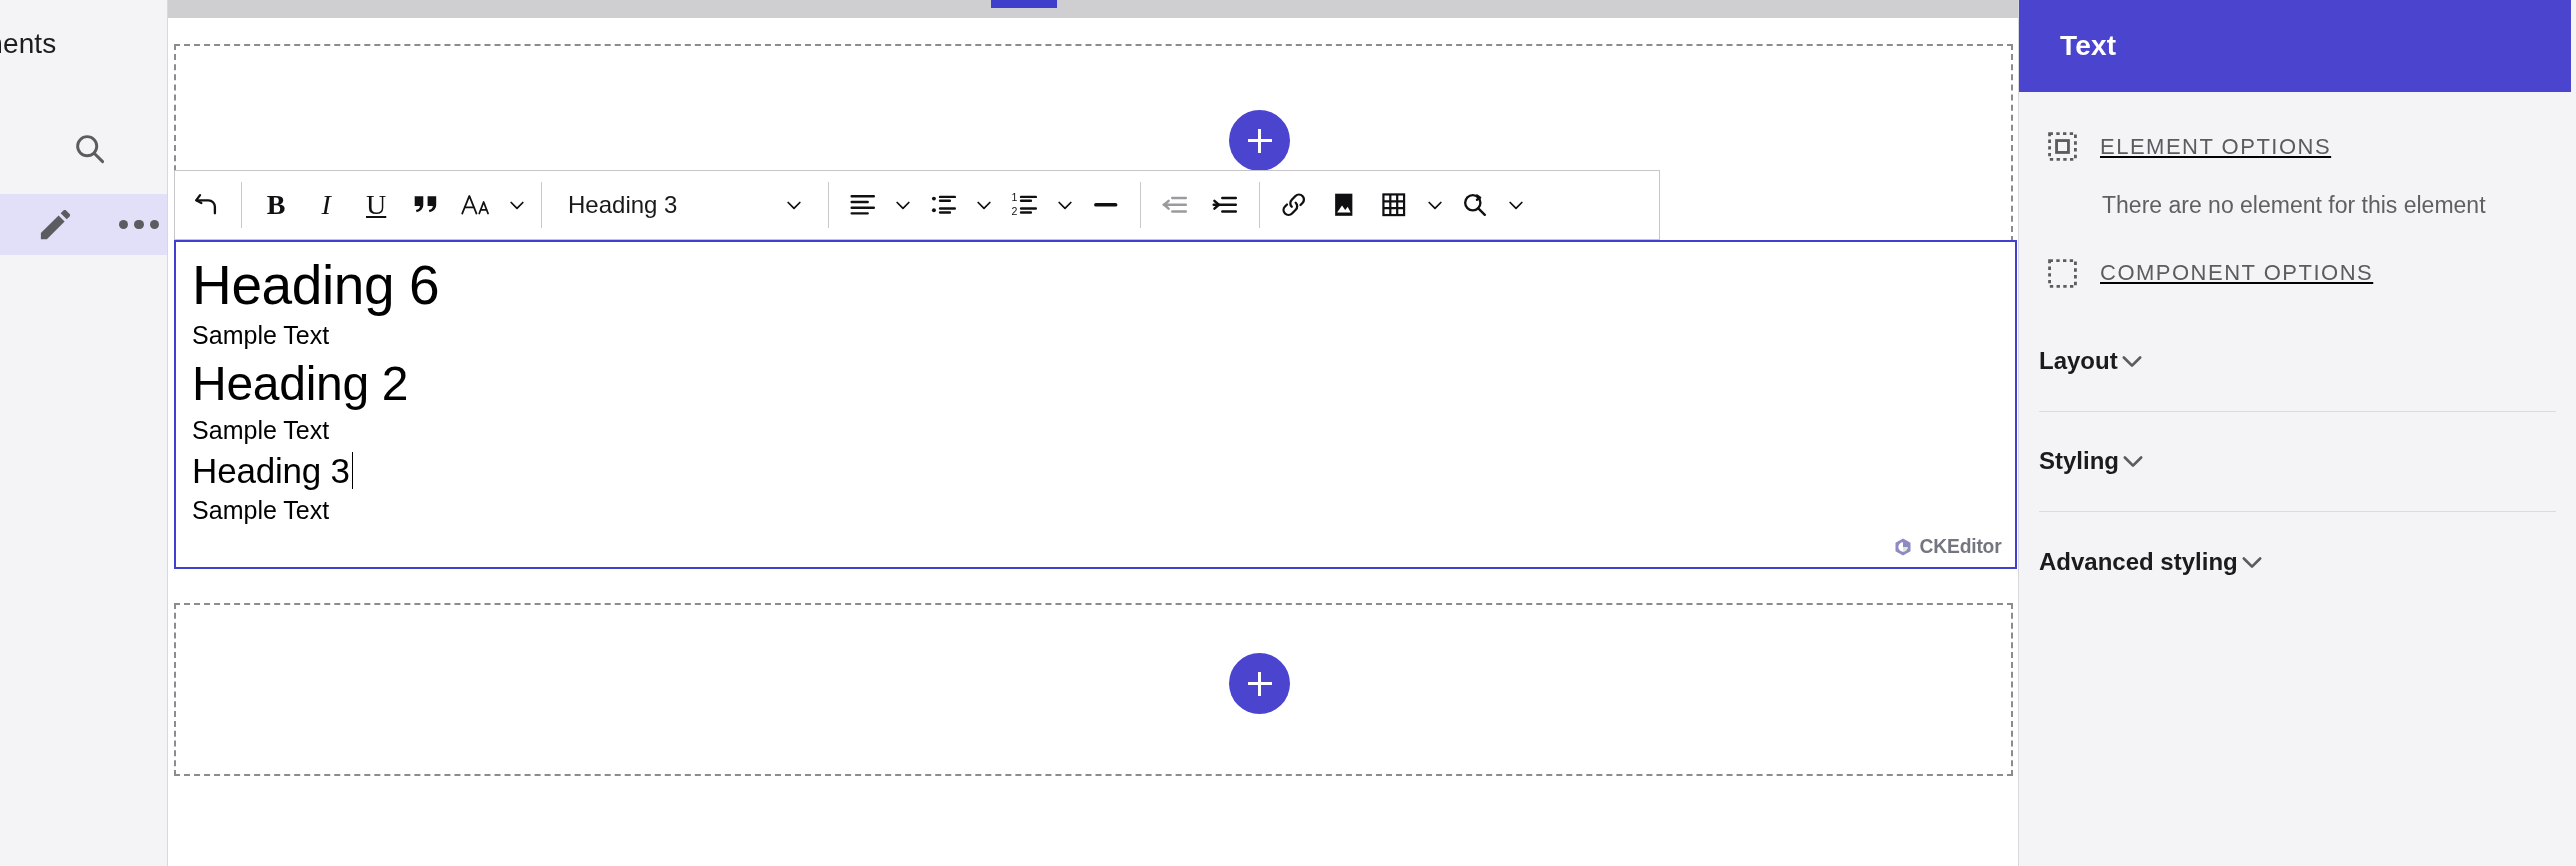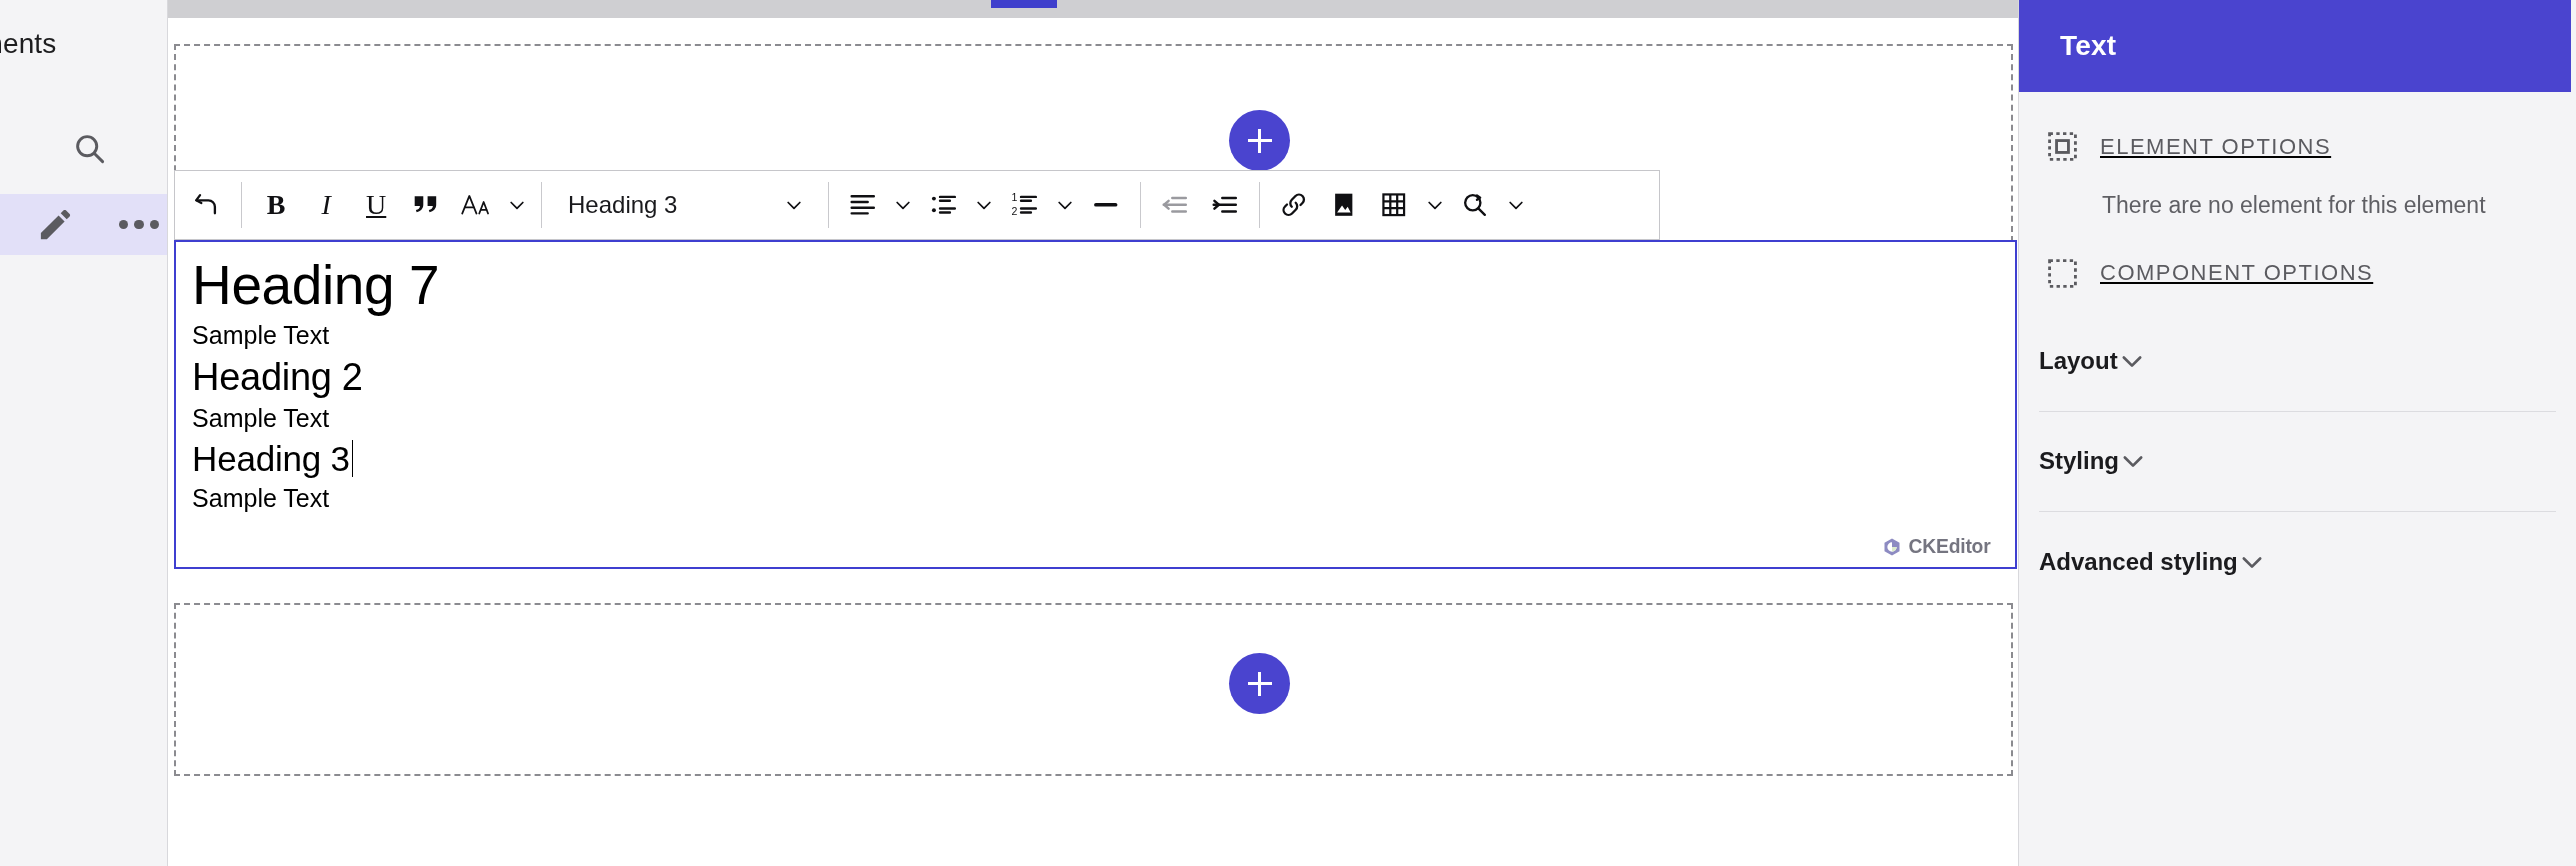--- a/index.html
+++ b/index.html
@@ -162,33 +162,33 @@
   #editor-body {
     position: absolute;
     left: 5.5px; top: 240px;
     width: 1843px; height: 329px;
     background: #ffffff;
     border: 2.8px solid #3f3fd0;
     overflow: hidden;
     padding: 11px 0 0 16.6px;
   }
   .doc-h1 { font-size: 55px; font-weight: 400; color: #000; line-height: 1.18; letter-spacing: -0.4px; }
-  .doc-h2 { font-size: 38px; font-weight: 400; color: #000; line-height: 1.2; letter-spacing: -0.3px; margin-top: 3.7px; }
+  .doc-h2 { font-size: 48px; font-weight: 400; color: #000; line-height: 1.2; letter-spacing: -0.3px; margin-top: 3.7px; }
   .doc-h3 { font-size: 35px; font-weight: 400; color: #000; line-height: 1.22; letter-spacing: -0.2px; margin-top: 3.7px; position: relative; display: inline-block;}
   .doc-p  { font-size: 25px; font-weight: 400; color: #000; line-height: 1.3; margin-top: 1px; }
   .caret {
     display: inline-block;
     width: 1.8px; height: 37px;
     background: #000;
     vertical-align: -6.4px;
     margin-left: 1.8px;
   }
   #ck-watermark {
     position: absolute;
-    right: 24px; bottom: 9.2px;
+    right: 13px; bottom: 9.2px;
     display: flex; align-items: center; gap: 6.4px;
     opacity: 0.85;
   }
   #ck-watermark .ck-name {
     font-size: 19.3px;
     font-weight: bold;
     color: #5d5d6b;
     letter-spacing: -0.2px;
   }
 
@@ -445,21 +445,21 @@
         </svg>
       </div>
       <div class="tb-chev">
         <svg width="20" height="20" viewBox="0 0 24 24" fill="none" stroke="#101013" stroke-width="2.1" stroke-linecap="round" stroke-linejoin="round">
           <path d="M5 9 L12 16 L19 9"></path>
         </svg>
       </div>
     </div>
 
     <div id="editor-body">
-      <div class="doc-h1">Heading 7</div>
+      <div class="doc-h1">Heading 6</div>
       <div class="doc-p">Sample Text</div>
       <div class="doc-h2">Heading 2</div>
       <div class="doc-p">Sample Text</div>
       <div>
         <span class="doc-h3">Heading 3</span><span class="caret"></span>
       </div>
       <div class="doc-p">Sample Text</div>
 
       <div id="ck-watermark">
         <span>

